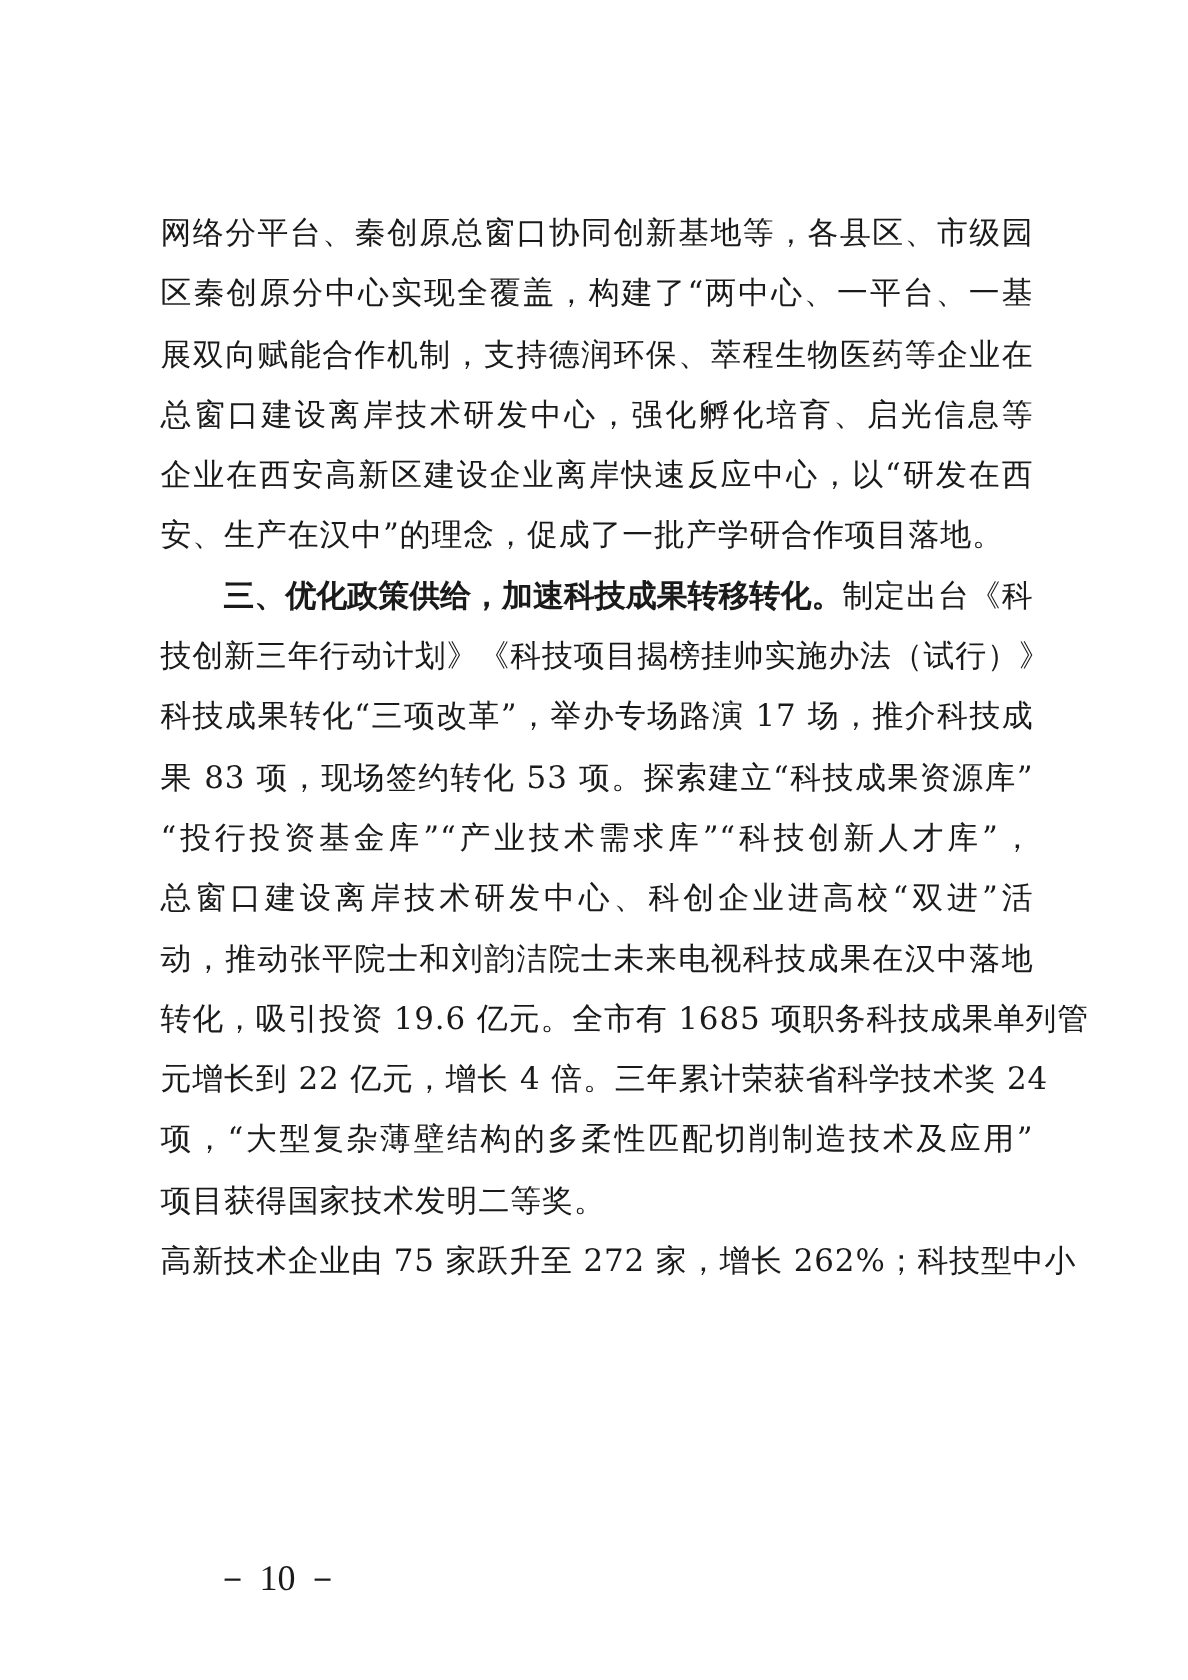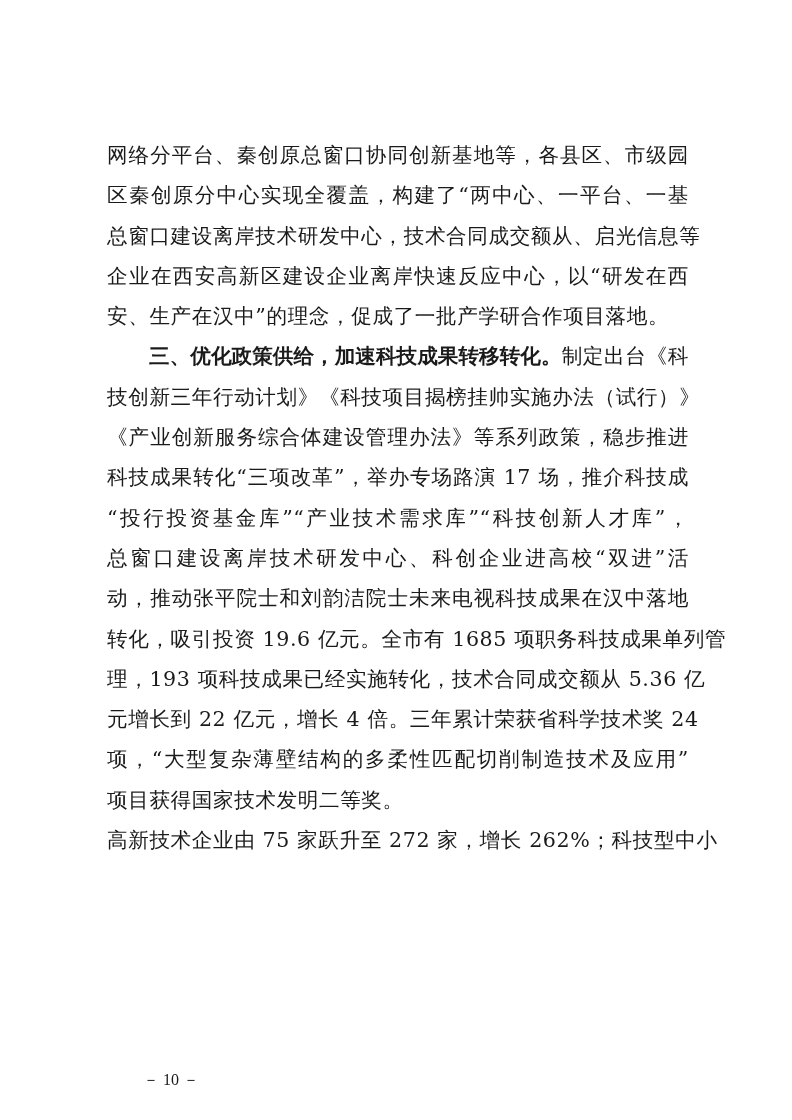--- a/index.html
+++ b/index.html
@@ -10,43 +10,43 @@
     font-family: "DejaVu Serif", "Liberation Serif", serif;
     font-size: 20.6px; line-height: 40.3px; color: #1a1a1a;
     letter-spacing: 0.6px;
   }
   .line { display: block; white-space: nowrap; text-align: justify; text-align-last: justify; height: 40.3px; }
   .line.last { text-align-last: left; }
   .indent { padding-left: 42px; }
   .bold { font-family: "DejaVu Sans", "Liberation Sans", sans-serif; font-weight: bold; letter-spacing: 0; }
   .page-number {
     position: absolute; left: 143px; top: 1026px;
-    font-family: "Liberation Serif", "DejaVu Serif", serif; font-size: 16px; color: #1a1a1a; margin-top: 34px;
+    font-family: "Liberation Serif", "DejaVu Serif", serif; font-size: 24px; color: #1a1a1a;
   }
 </style>
 </head>
 <body>
 
 <div class="page">
   <div class="body-text">
     <span class="line">网络分平台、秦创原总窗口协同创新基地等，各县区、市级园</span>
     <span class="line">区秦创原分中心实现全覆盖，构建了“两中心、一平台、一基</span>
-    <span class="line">总窗口建设离岸技术研发中心，技术合同成交额从、启光信息等</span>
+    <span class="line">展双向赋能合作机制，支持德润环保、萃程生物医药等企业在</span>
+    <span class="line">总窗口建设离岸技术研发中心，强化孵化培育、启光信息等</span>
     <span class="line">企业在西安高新区建设企业离岸快速反应中心，以“研发在西</span>
     <span class="line last">安、生产在汉中”的理念，促成了一批产学研合作项目落地。</span>
 
     <span class="line indent"><span class="bold">三、优化政策供给，加速科技成果转移转化。</span><span>制定出台《科</span></span>
     <span class="line">技创新三年行动计划》《科技项目揭榜挂帅实施办法（试行）》</span>
-    <span class="line">《产业创新服务综合体建设管理办法》等系列政策，稳步推进</span>
     <span class="line">科技成果转化“三项改革”，举办专场路演 17 场，推介科技成</span>
+    <span class="line">果 83 项，现场签约转化 53 项。探索建立“科技成果资源库”</span>
     <span class="line">“投行投资基金库”“产业技术需求库”“科技创新人才库”，</span>
     <span class="line">总窗口建设离岸技术研发中心、科创企业进高校“双进”活</span>
     <span class="line">动，推动张平院士和刘韵洁院士未来电视科技成果在汉中落地</span>
     <span class="line">转化，吸引投资 19.6 亿元。全市有 1685 项职务科技成果单列管</span>
-    <span class="line">理，193 项科技成果已经实施转化，技术合同成交额从 5.36 亿</span>
     <span class="line">元增长到 22 亿元，增长 4 倍。三年累计荣获省科学技术奖 24</span>
     <span class="line">项，“大型复杂薄壁结构的多柔性匹配切削制造技术及应用”</span>
     <span class="line last">项目获得国家技术发明二等奖。</span>
 
     <span class="line">高新技术企业由 75 家跃升至 272 家，增长 262%；科技型中小</span>
   </div>
 
   <div class="page-number">－ 10 －</div>
 </div>
 

